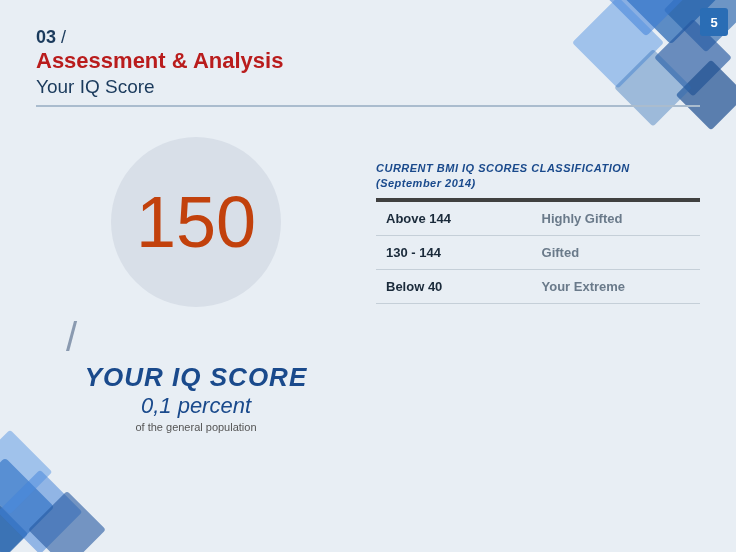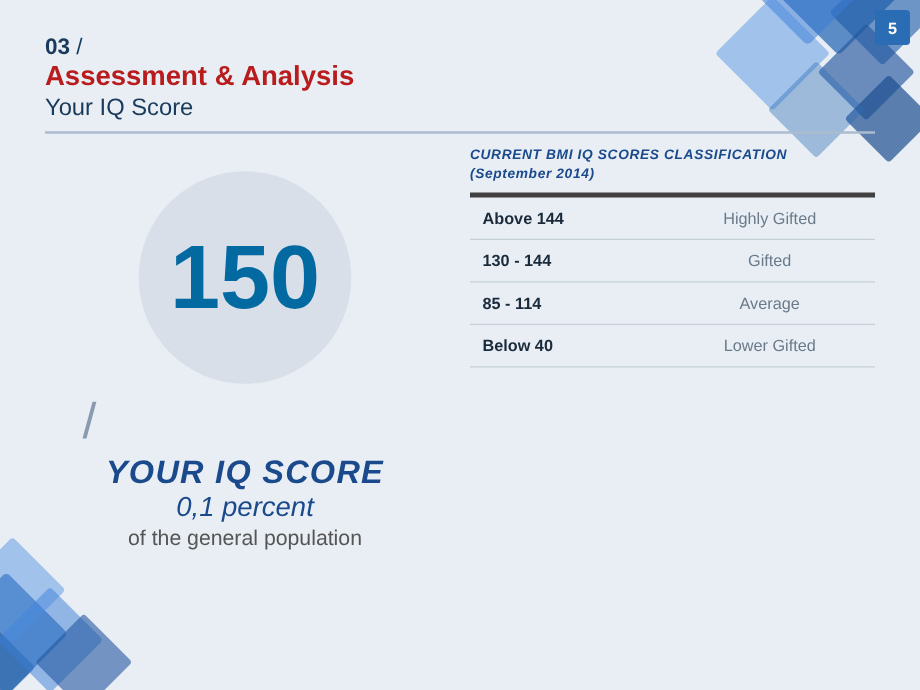--- a/index.html
+++ b/index.html
@@ -98,22 +98,22 @@
       border-radius: 50%;
       background: #d8dfe8;
       display: flex;
       align-items: center;
       justify-content: center;
       position: relative;
     }
 
     .score-number {
       font-size: 72px;
-      font-weight: 700;
-      color: #0369a1;
+      font-weight: 400;
+      color: #c2410c;
       line-height: 1;
     }
 
     .slash-line {
       font-size: 40px;
       color: #8a9ab0;
       margin-top: 8px;
       margin-left: 30px;
       font-weight: 200;
       align-self: flex-start;
@@ -140,30 +140,31 @@
     .percent-text {
       font-size: 22px;
       font-weight: 400;
       font-style: italic;
       color: #1a4a8c;
       text-align: center;
       line-height: 1.2;
     }
 
     .population-text {
-      font-size: 17px;
+      font-size: 11px;
       color: #555;
       text-align: center;
       margin-top: 2px;
     }
 
     
     .right-col {
       flex: 1;
       padding-left: 20px;
+      margin-top: 44px;
     }
 
     .classification-title {
       font-size: 11px;
       font-weight: 700;
       font-style: italic;
       color: #1a4a8c;
       letter-spacing: 0.5px;
       margin-bottom: 2px;
       line-height: 1.4;
@@ -190,23 +191,22 @@
     }
 
     .td-range {
       font-weight: 700;
       color: #1a2a3a;
       width: 48%;
     }
 
     .td-label {
       color: #6a7a8a;
-      font-weight: 400;
+      font-weight: 700;
       font-size: 12px;
-      text-align: center;
     }
 
     
     .diamonds-top-right {
       position: absolute;
       top: 0;
       right: 0;
       width: 220px;
       height: 220px;
       z-index: 1;
@@ -288,26 +288,22 @@
           <tbody id="table-body">
           <tr>
                 <td class="td-range">Above 144</td>
                 <td class="td-label">Highly Gifted</td>
               </tr>
               <tr>
                 <td class="td-range">130 - 144</td>
                 <td class="td-label">Gifted</td>
               </tr>
               <tr>
-                <td class="td-range">85 - 114</td>
-                <td class="td-label">Average</td>
-              </tr>
-              <tr>
                 <td class="td-range">Below 40</td>
-                <td class="td-label">Lower Gifted</td>
+                <td class="td-label">Your Extreme</td>
               </tr>
             </tbody>
         </table>
       </div>
 
     </div>
   </div>
 
 </div>
 

